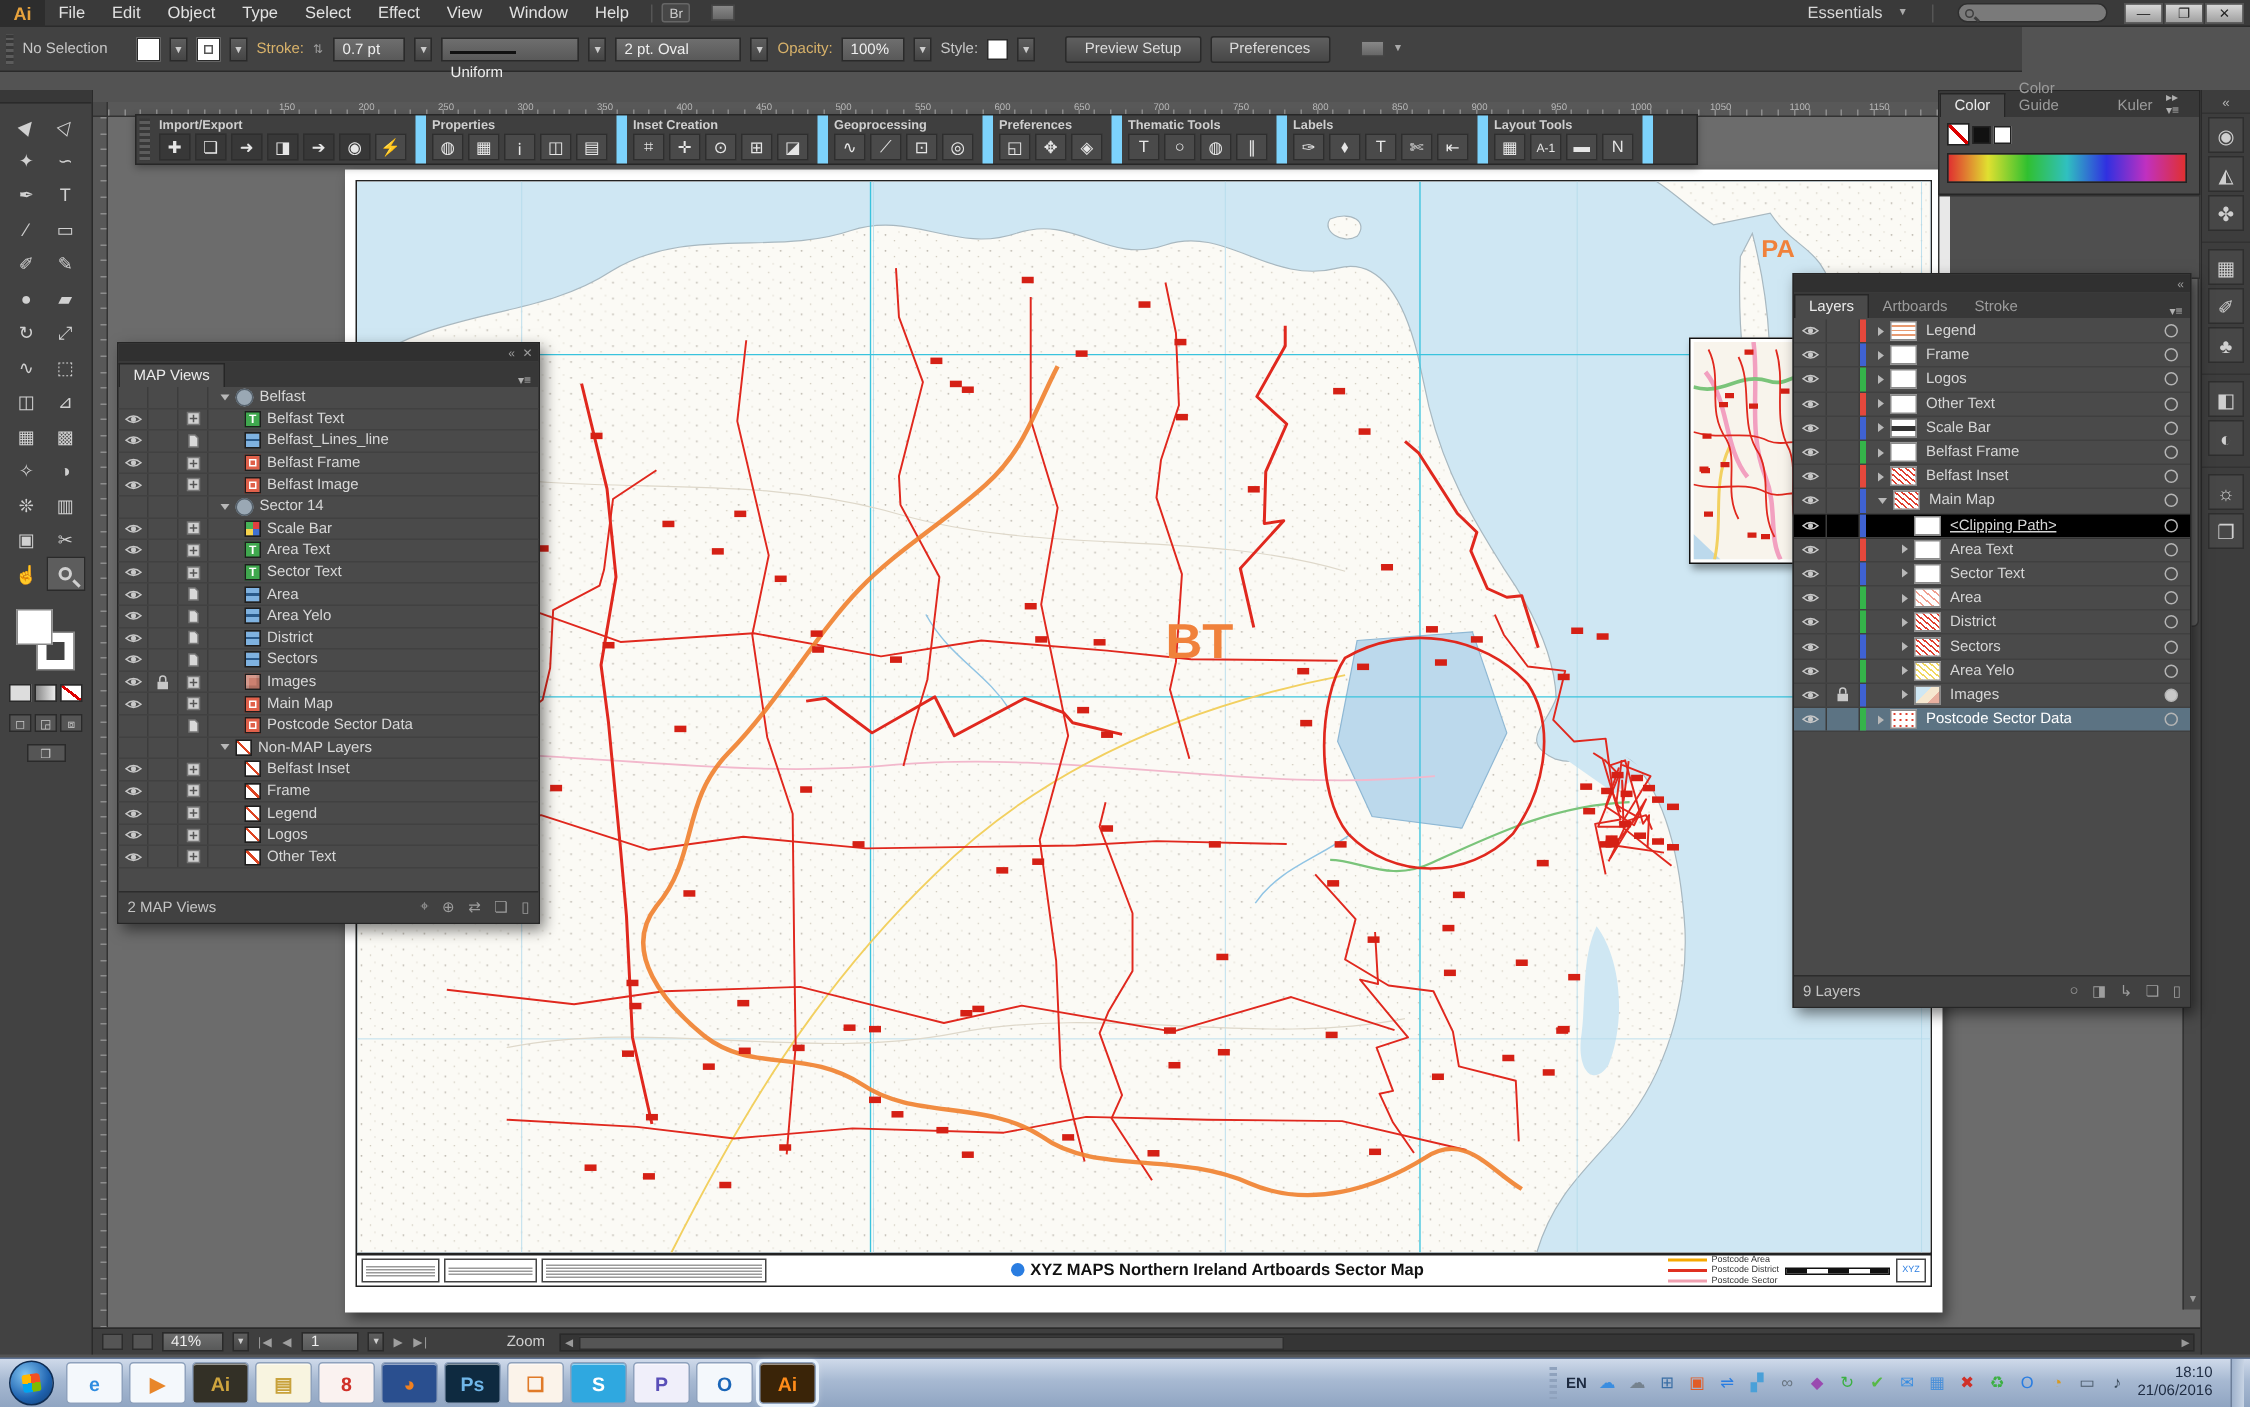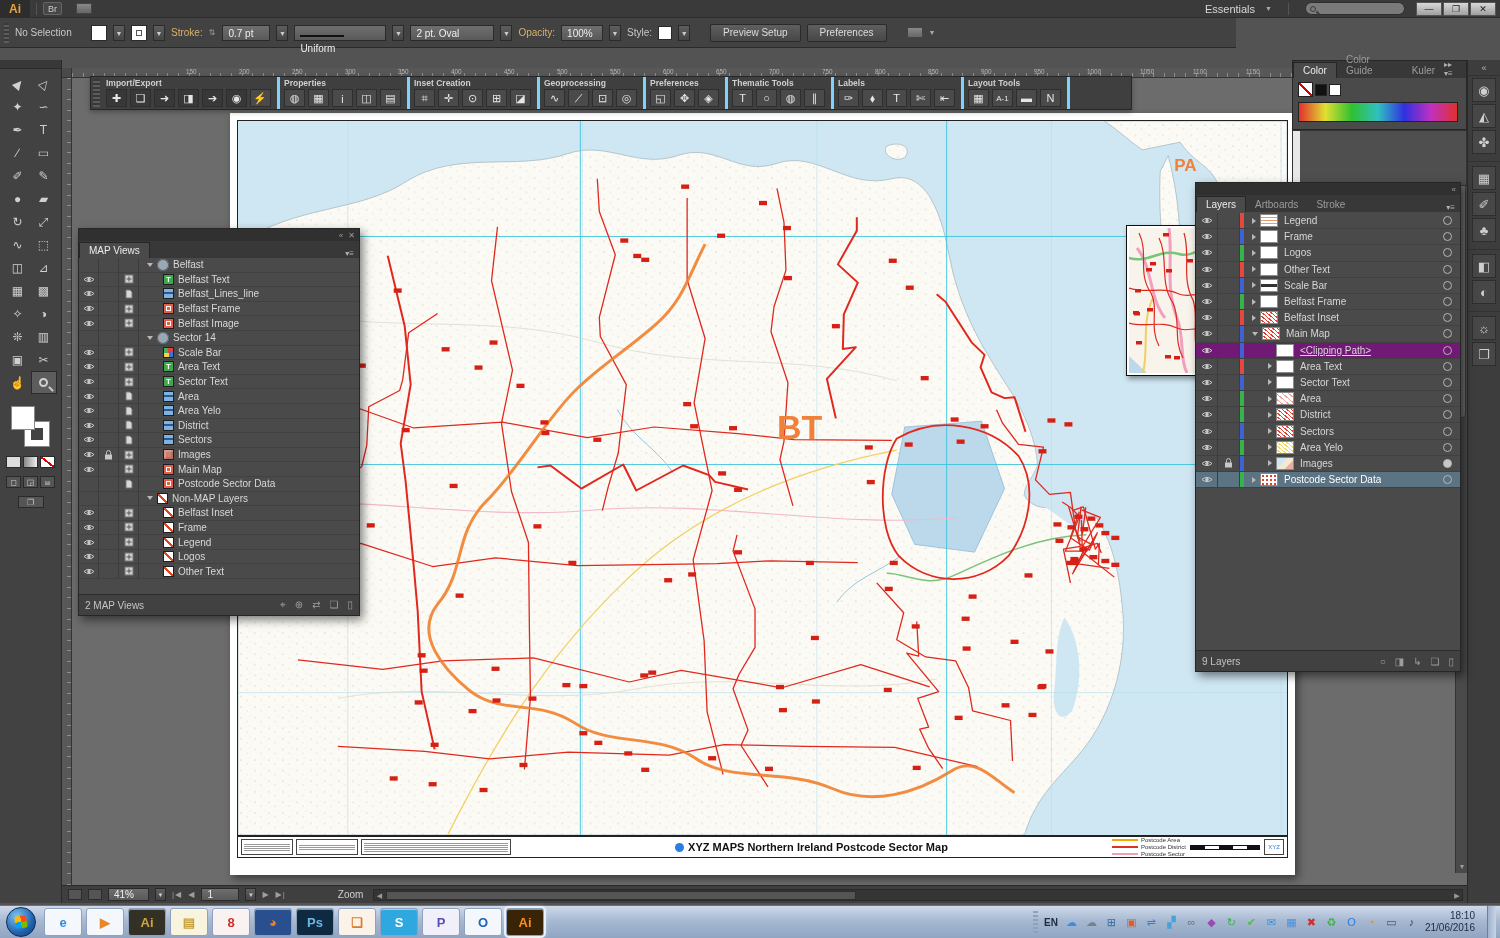--- a/index.html
+++ b/index.html
@@ -21,21 +21,21 @@
              display:inline-block; }
   .mb-right { margin-left:auto; display:flex; align-items:center; gap:10px; padding-right:4px; }
   .search-box { width:100px; height:13px; background:#7a7a7a; border:1px solid #2e2e2e; border-radius:7px;
                 display:flex; align-items:center; padding:0 4px; }
   .search-glyph { width:6px; height:6px; border:1.5px solid #3e3e3e; border-radius:50%; position:relative; }
   .search-glyph::after { content:""; position:absolute; left:5px; top:5px; width:4px; height:1.5px; background:#3e3e3e; transform:rotate(45deg); }
   .win-btns { display:flex; }
   .win-btn { width:26px; height:14px; background:linear-gradient(#d8d8d8,#9f9f9f); border:1px solid #555;
              color:#222; font-size:9px; line-height:13px; text-align:center; margin-left:1px; }
 
-  #controlbar { left:0; top:18px; width:1236px; height:30px; background:#424242; border-bottom:1px solid #2a2a2a;
+  #controlbar { left:0; top:18px; width:1348px; height:30px; background:#424242; border-bottom:1px solid #2a2a2a;
                 display:flex; align-items:center; font-size:10px; gap:6px; padding-left:4px; z-index:20; }
   .grip { width:5px; height:20px; background:repeating-linear-gradient(0deg,#5c5c5c 0 2px,#393939 2px 4px); }
   .cb-label { color:#c8c8c8; }
   .cb-link { color:#d8b26a; }
   .swatch { width:16px; height:16px; border:1px solid #2a2a2a; background:#fff; }
   .dd-arrow { width:12px; height:16px; background:linear-gradient(#5e5e5e,#454545); border:1px solid #2a2a2a;
               color:#ccc; font-size:7px; text-align:center; line-height:16px; }
   .field { height:16px; background:linear-gradient(#6e6e6e,#595959); border:1px solid #2a2a2a; color:#efefef;
            padding:0 5px; line-height:15px; }
   .btn { height:18px; background:linear-gradient(#5f5f5f,#474747); border:1px solid #2a2a2a; border-radius:2px;
@@ -75,21 +75,21 @@
   #inset { position:absolute; left:896px; top:112px; width:79px; height:151px; background:#fff; border:1px solid #111;
            padding:2px; box-shadow:2px 3px 5px rgba(0,0,0,.4); }
   #canvas-vsb { position:absolute; right:0; top:10px; width:12px; height:795px; background:#4a4a4a; border-left:1px solid #333; }
   .vsb-thumb { position:absolute; left:1px; top:40px; width:9px; height:300px; background:#6a6a6a; border:1px solid #3a3a3a; border-radius:4px; }
   .vsb-arr { position:absolute; left:0; width:12px; height:12px; color:#9a9a9a; font-size:7px; text-align:center; line-height:12px; }
 
   
   #maptoolbar { left:90px; top:76px; width:1042px; height:34px; background:#3f3f3f; border:1px solid #272727;
                 display:flex; align-items:stretch; z-index:6; box-shadow:0 2px 5px rgba(0,0,0,.3); }
   .tb-grip { width:7px; background:repeating-linear-gradient(0deg,#5c5c5c 0 2px,#383838 2px 4px); margin:2px; }
-  .tb-group { padding:1px 6px 1px 4px; border-right:3px solid #7dd3fc; }
+  .tb-group { padding:1px 6px 1px 4px; border-right:7px solid #7dd3fc; }
   .tb-label { font-size:8.5px; color:#cfcfcf; font-weight:bold; margin-bottom:1px; }
   .tb-icons { display:flex; gap:3px; }
   .tb-ic { width:21px; height:18px; background:#4a4a4a; border:1px solid #2e2e2e; color:#e6e6e6; font-size:11px;
            display:flex; align-items:center; justify-content:center; }
   .tb-ic.first { background:#383838; }
 
   
   #lefttools { left:0; top:60px; width:62px; height:843px; background:#424242; border-right:1px solid #2a2a2a; z-index:5; }
   .lt-head { height:9px; background:#383838; border-bottom:1px solid #2a2a2a; }
   #tools-grid { display:grid; grid-template-columns:26px 26px; justify-content:center; padding-top:3px; }
@@ -201,20 +201,31 @@
 
   .eye-svg, .lock-svg, .page-svg, .plus-svg { display:block; }
 </style>
 </head>
 <body>
 
 <div class="screen">
 
   <div id="menubar" class="abs">
     <div class="ai-logo">Ai</div>
+    <div id="menu-items" style="display:flex">
+        <span class="menu-item">File</span>
+        <span class="menu-item">Edit</span>
+        <span class="menu-item">Object</span>
+        <span class="menu-item">Type</span>
+        <span class="menu-item">Select</span>
+        <span class="menu-item">Effect</span>
+        <span class="menu-item">View</span>
+        <span class="menu-item">Window</span>
+        <span class="menu-item">Help</span>
+      </div>
     <div class="mb-sep"></div>
     <span class="br-btn">Br</span>
     <span class="ws-icon"></span>
     <div class="mb-right">
       <span style="color:#d8d8d8;">Essentials</span>
       <span style="font-size:7px;color:#aaa;">▼</span>
       <span class="mb-sep"></span>
       <div class="search-box">
           <span class="search-glyph"></span>
         </div>
@@ -727,21 +738,21 @@
             <div class="mf-lines"></div>
             <div class="mf-lines"></div>
           </div>
         <div class="mf-box" style="width:150px">
             <div class="mf-lines"></div>
             <div class="mf-lines"></div>
             <div class="mf-lines"></div>
             <div class="mf-lines"></div>
             <div class="mf-lines"></div>
           </div>
-        <div class="mf-title"><span class="mf-globe"></span><span>XYZ MAPS  Northern Ireland Postcode Sector Map</span></div>
+        <div class="mf-title"><span class="mf-globe"></span><span>XYZ MAPS  Northern Ireland Artboards Sector Map</span></div>
         <div class="mf-legend" id="mf-legend">
             <div class="mf-leg-row">
               <span class="mf-leg-line" style="background: rgb(245, 168, 0);"></span>
               <span>Postcode Area</span>
             </div>
             <div class="mf-leg-row">
               <span class="mf-leg-line" style="background: rgb(224, 48, 32);"></span>
               <span>Postcode District</span>
             </div>
             <div class="mf-leg-row">
@@ -1497,21 +1508,21 @@
             </svg>
           </div>
           <div class="lr-lock"></div>
           <div class="lr-bar" style="background: rgb(63, 98, 210);"></div>
           <span style="width: 8px; flex: 0 0 auto;"></span>
           <span class="tri"></span>
           <span class="thumb th-red"></span>
           <span class="lr-label">Main Map</span>
           <span class="tgt"></span>
         </div>
-        <div class="lr-row" style="background: #701a75;">
+        <div class="lr-row" style="background: #000000;">
           <div class="lr-eye">
             <svg class="eye-svg" width="12" height="9" viewBox="0 0 12 9">
               <path d="M1 4.5 Q6 0.2 11 4.5 Q6 8.8 1 4.5 Z" fill="none" stroke="#c8c8c8"></path>
               <circle cx="6" cy="4.5" r="1.7" fill="#c8c8c8"></circle>
             </svg>
           </div>
           <div class="lr-lock"></div>
           <div class="lr-bar" style="background: rgb(63, 98, 210);"></div>
           <span style="width: 24px; flex: 0 0 auto;"></span>
           <span class="tri" style="border-top: 3.5px solid transparent; border-bottom: 3.5px solid transparent; border-left: 4px solid rgb(184, 184, 184); border-right: none; visibility: hidden;"></span>

